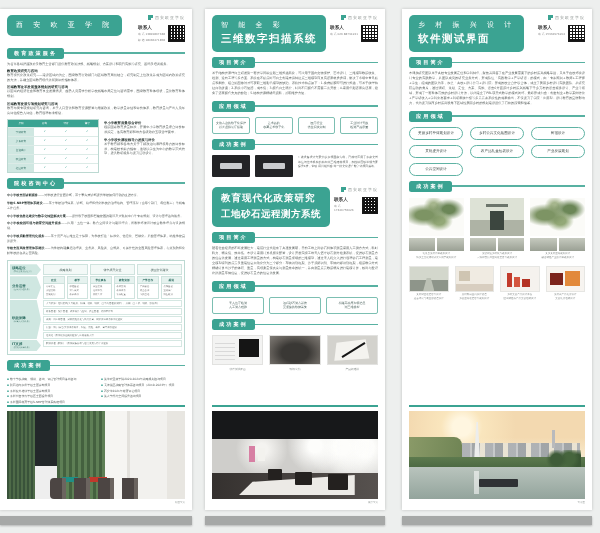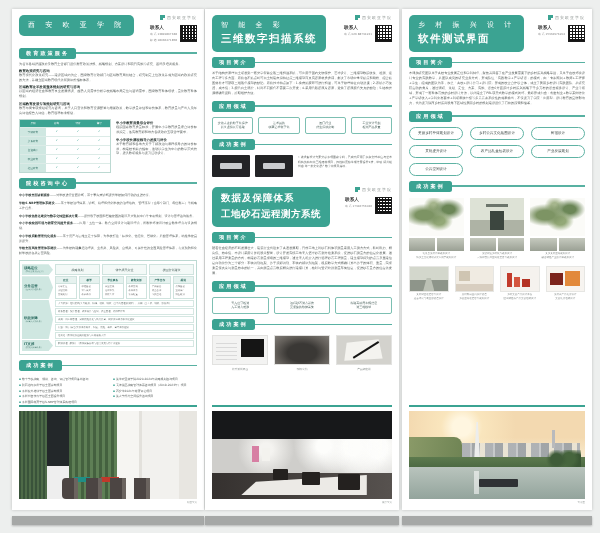--- a/index.html
+++ b/index.html
@@ -1,21 +1,21 @@
 <!DOCTYPE html>
 <html><head>
 <meta charset="utf-8">
 <style>
   *{box-sizing:border-box;margin:0;padding:0;}
   body{margin:0;background:#e4e6e5;}
   .page{position:relative;width:600px;height:533px;background:#edefee;overflow:hidden;
         font-family:"DejaVu Sans","Liberation Sans",sans-serif;}
   .col{position:absolute;top:9px;}
-  .col1{left:12px;width:192px;}
-  .col2{left:205px;width:194px;}
+  .col1{left:0;width:192px;}
+  .col2{left:205px;width:180px;}
   .col3{left:402px;width:190px;}
   .card{background:#fff;height:501px;box-shadow:0 0 3px rgba(0,0,0,.2);padding:6px 7px;
         display:flex;flex-direction:column;}
   .fbar{height:9px;background:#a6a8a7;margin-top:6px;box-shadow:0 1px 2px rgba(0,0,0,.25);}
 
   
   .hd{display:flex;align-items:flex-start;}
   .hd-box{background:#3ba392;color:#fff;border-radius:5px;padding:5px 9px 6px;}
   .t1{font-size:7px;letter-spacing:4px;white-space:nowrap;}
   .t2{font-size:10.5px;font-weight:bold;letter-spacing:1.5px;white-space:nowrap;margin-top:2px;}
@@ -474,21 +474,21 @@
             <i></i>
           </div>
         <div class="scan">
             <i></i>
           </div>
         <div class="scan-note">• 该设备设计方案荣获多项国家专利，已成功应用于多家文博单位与艺术机构的精细化三维建模项目，扫描精度较常规方案提升1倍，带动 铜川耀州窑 等一批文化遗产数字化项目落地。</div>
       </div>
 
       <div class="hd" style="margin-top:10px;">
         <div class="hd-box">
-          <div class="bt1">数据及保障体系</div>
+          <div class="bt1">教育现代化政策研究</div>
           <div class="bt2">工地砂石远程测方系统</div>
         </div>
         <div class="hd-r">
           <div class="logo">
             <span class="logo-m"></span>
             <span class="logo-t">西安欧亚学院</span>
           </div>
           <div class="ct">
             <div class="ct-c">
               <div class="ct-l">联系人</div>

